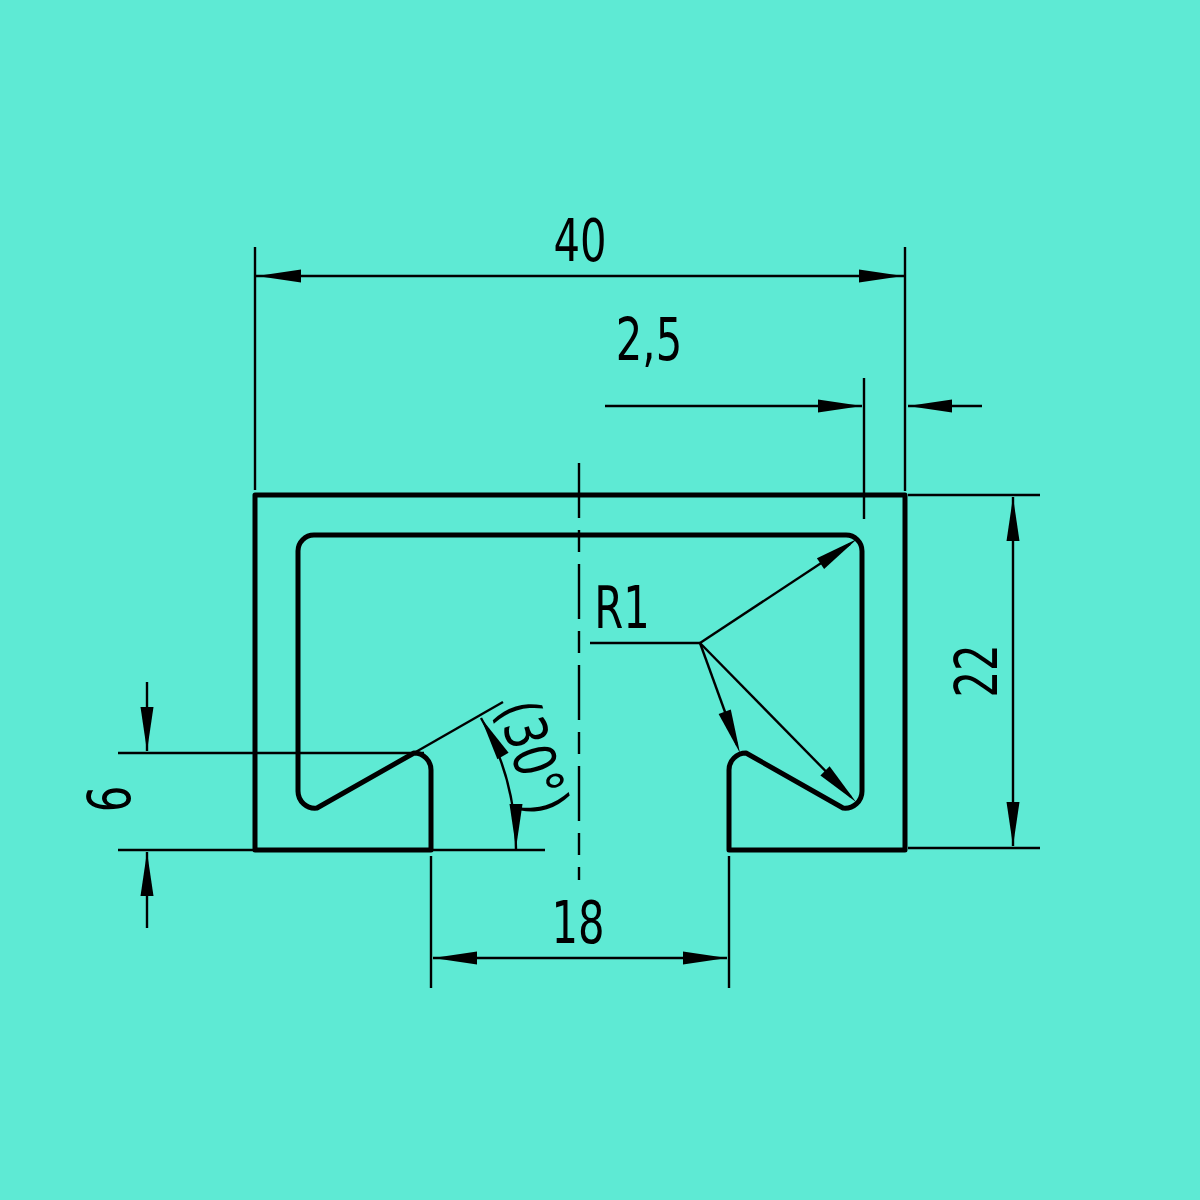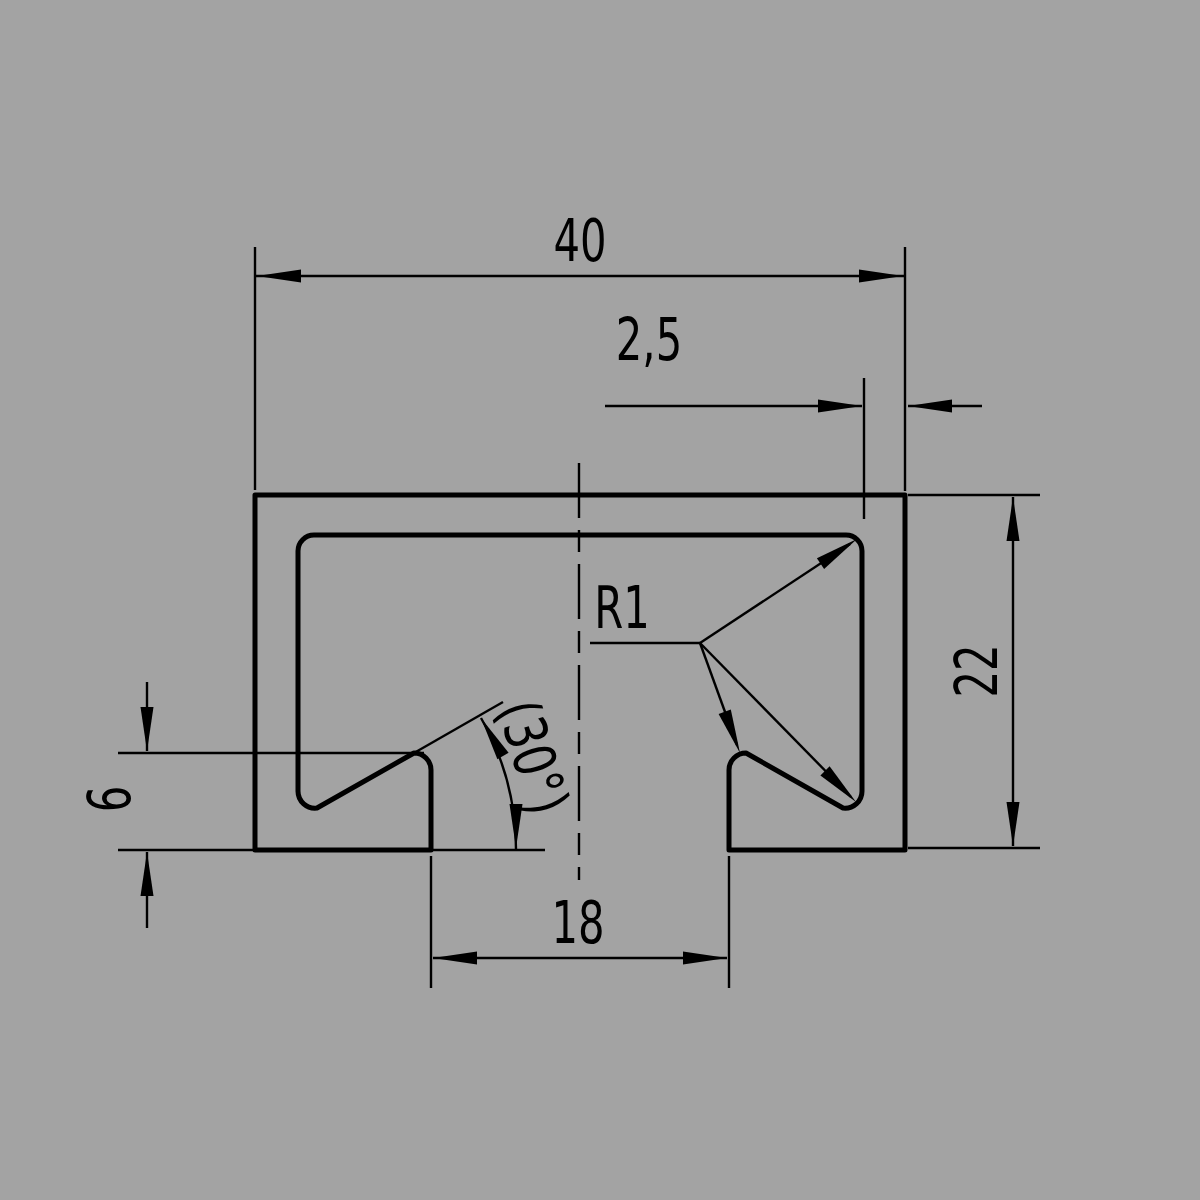--- a/index.html
+++ b/index.html
@@ -4,21 +4,21 @@
 <style>
   html, body {
     margin: 0;
     padding: 0;
     background: #ffffff;
   }
   .sheet {
     position: relative;
     width: 1200px;
     height: 1200px;
-    background: #a3a3a3;
+    background: #5eead4;
     overflow: hidden;
   }
   svg.drawing {
     display: block;
     width: 1200px;
     height: 1200px;
   }
   .outline {
     fill: none;
     stroke: #000000;

